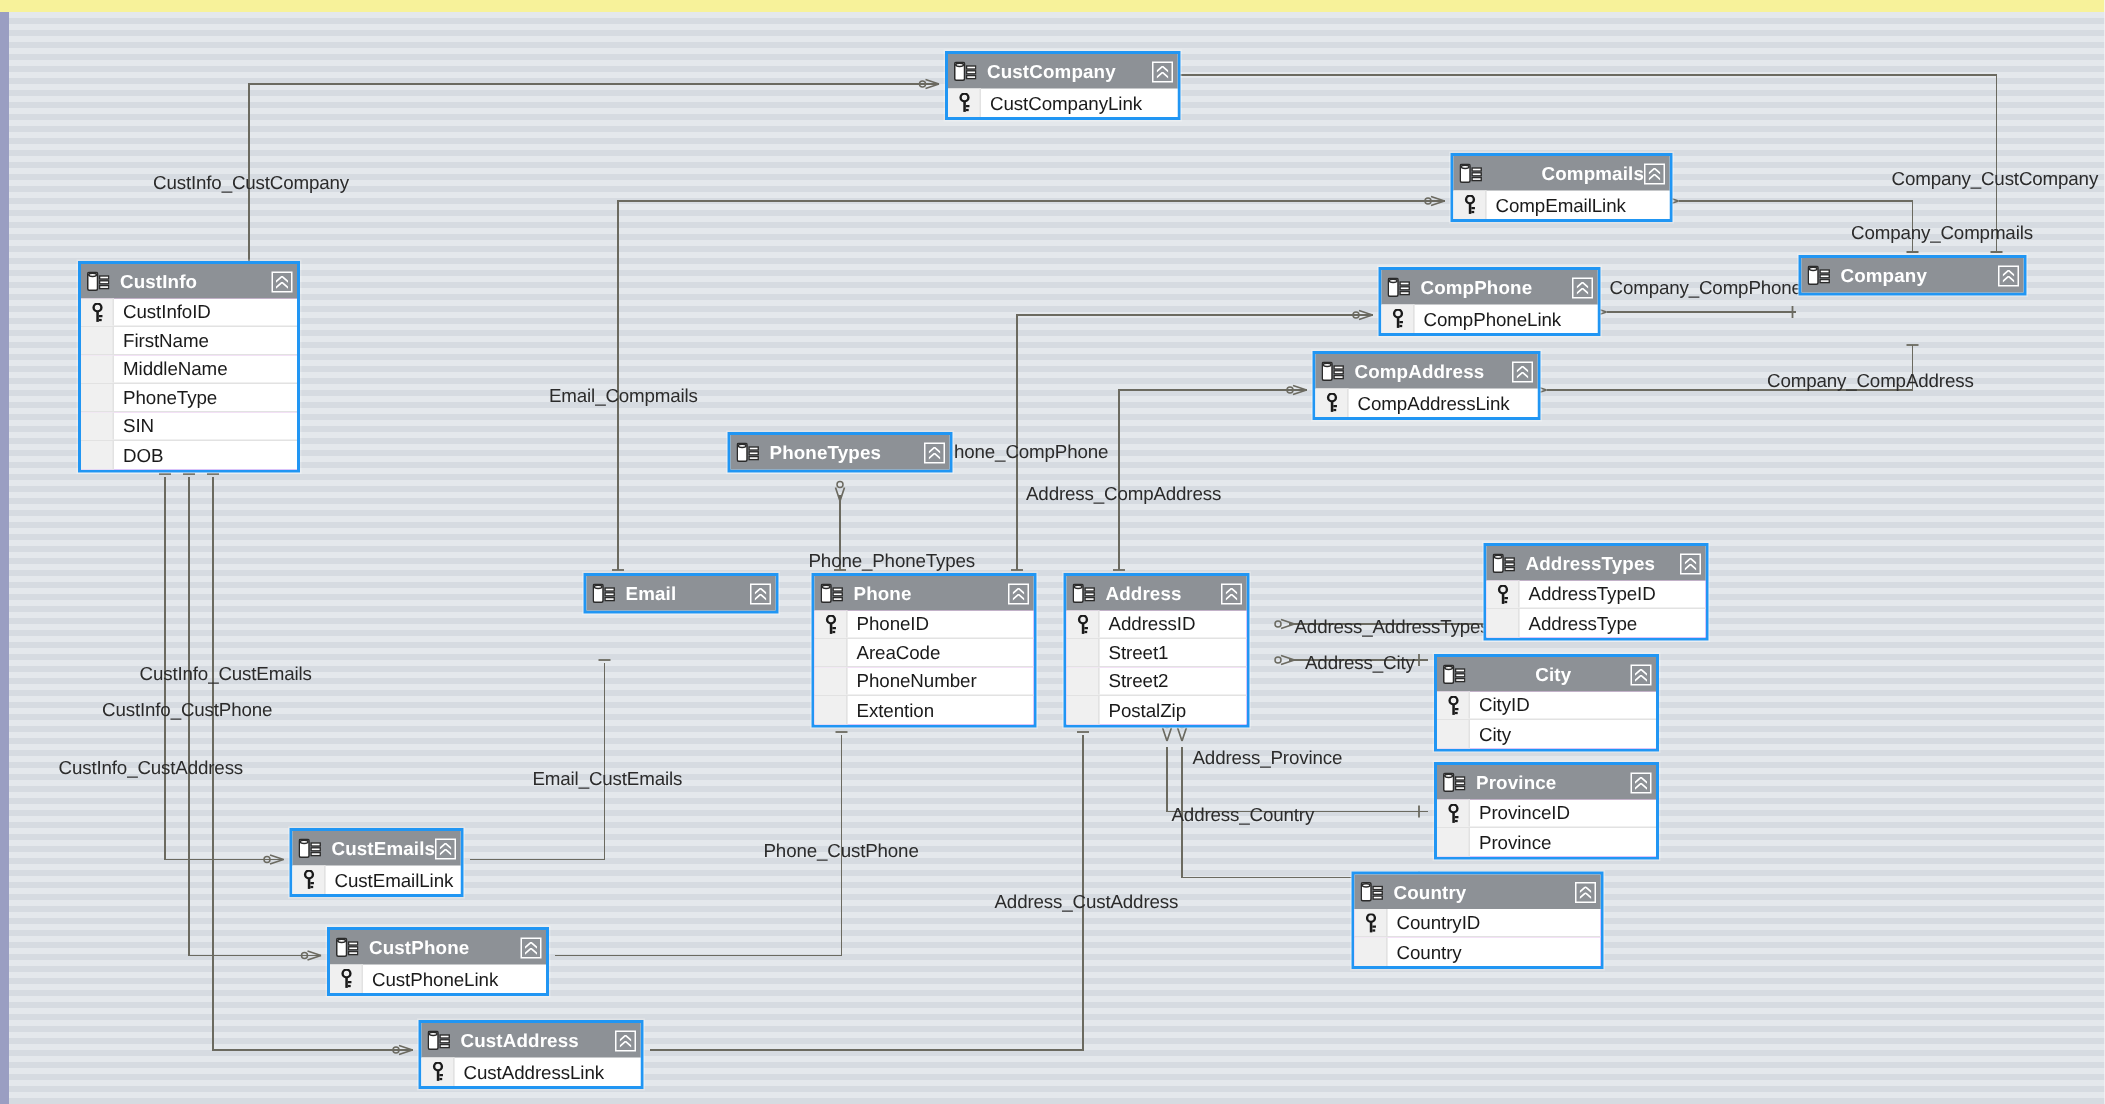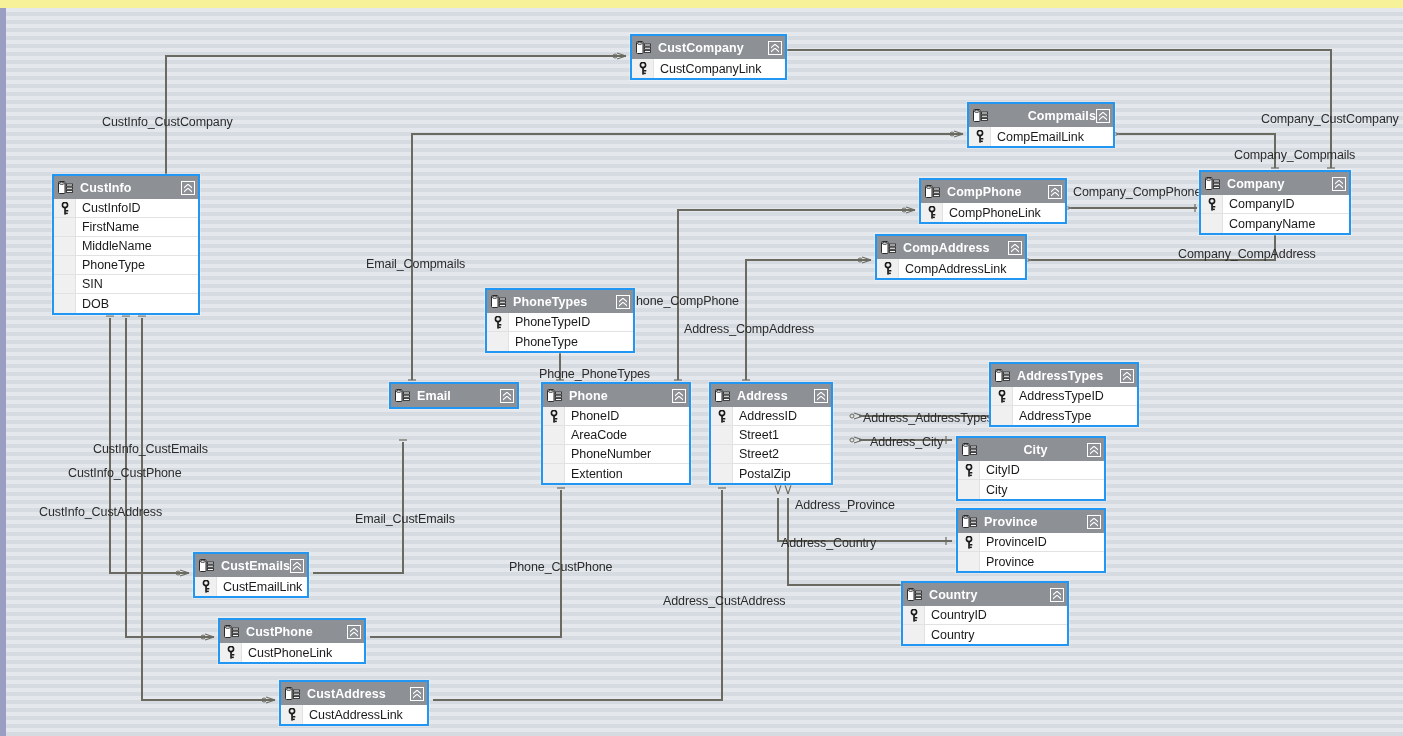--- a/index.html
+++ b/index.html
@@ -495,37 +495,20 @@
             <span class="hicon"><svg viewBox="0 0 15 14" width="15" height="14">
                 <rect x="0.5" y="0.5" width="6.5" height="12" rx="1" fill="#ffffff" stroke="#2b2b2b"></rect>
                 <ellipse cx="3.75" cy="2.2" rx="2.6" ry="1.1" fill="#ffffff" stroke="#2b2b2b"></ellipse>
                 <rect x="8.4" y="3" width="6.1" height="2.0" fill="#ffffff" stroke="#2b2b2b" stroke-width="0.9"></rect>
                 <rect x="8.4" y="6.2" width="6.1" height="2.0" fill="#ffffff" stroke="#2b2b2b" stroke-width="0.9"></rect>
                 <rect x="8.4" y="9.4" width="6.1" height="2.0" fill="#ffffff" stroke="#2b2b2b" stroke-width="0.9"></rect>
               </svg></span>
             <span class="tbl-title">Company</span>
             <span class="collapse-btn"></span>
           </div>
-          <div class="tbl-rows">
-            <div class="row">
-              <div class="gut">
-                <svg class="keyico" viewBox="0 0 10 13">
-                  <circle cx="5" cy="3" r="2.6" fill="none" stroke="#1a1a1a" stroke-width="1.6"></circle>
-                  <rect x="4.2" y="5.4" width="1.7" height="7.2" fill="#1a1a1a"></rect>
-                  <rect x="5.9" y="8.0" width="2.4" height="1.5" fill="#1a1a1a"></rect>
-                  <rect x="5.9" y="10.6" width="1.9" height="1.5" fill="#1a1a1a"></rect>
-                </svg>
-              </div>
-              <div class="fname">CompanyID</div>
-            </div>
-            <div class="row">
-              <div class="gut"></div>
-              <div class="fname">CompanyName</div>
-            </div>
-          </div>
         </div>
         <div class="tbl" style="left: 869px; top: 226px; width: 152px;">
           <div class="tbl-head">
             <span class="hicon"><svg viewBox="0 0 15 14" width="15" height="14">
                 <rect x="0.5" y="0.5" width="6.5" height="12" rx="1" fill="#ffffff" stroke="#2b2b2b"></rect>
                 <ellipse cx="3.75" cy="2.2" rx="2.6" ry="1.1" fill="#ffffff" stroke="#2b2b2b"></ellipse>
                 <rect x="8.4" y="3" width="6.1" height="2.0" fill="#ffffff" stroke="#2b2b2b" stroke-width="0.9"></rect>
                 <rect x="8.4" y="6.2" width="6.1" height="2.0" fill="#ffffff" stroke="#2b2b2b" stroke-width="0.9"></rect>
                 <rect x="8.4" y="9.4" width="6.1" height="2.0" fill="#ffffff" stroke="#2b2b2b" stroke-width="0.9"></rect>
               </svg></span>
@@ -550,37 +533,20 @@
           <div class="tbl-head">
             <span class="hicon"><svg viewBox="0 0 15 14" width="15" height="14">
                 <rect x="0.5" y="0.5" width="6.5" height="12" rx="1" fill="#ffffff" stroke="#2b2b2b"></rect>
                 <ellipse cx="3.75" cy="2.2" rx="2.6" ry="1.1" fill="#ffffff" stroke="#2b2b2b"></ellipse>
                 <rect x="8.4" y="3" width="6.1" height="2.0" fill="#ffffff" stroke="#2b2b2b" stroke-width="0.9"></rect>
                 <rect x="8.4" y="6.2" width="6.1" height="2.0" fill="#ffffff" stroke="#2b2b2b" stroke-width="0.9"></rect>
                 <rect x="8.4" y="9.4" width="6.1" height="2.0" fill="#ffffff" stroke="#2b2b2b" stroke-width="0.9"></rect>
               </svg></span>
             <span class="tbl-title">PhoneTypes</span>
             <span class="collapse-btn"></span>
-          </div>
-          <div class="tbl-rows">
-            <div class="row">
-              <div class="gut">
-                <svg class="keyico" viewBox="0 0 10 13">
-                  <circle cx="5" cy="3" r="2.6" fill="none" stroke="#1a1a1a" stroke-width="1.6"></circle>
-                  <rect x="4.2" y="5.4" width="1.7" height="7.2" fill="#1a1a1a"></rect>
-                  <rect x="5.9" y="8.0" width="2.4" height="1.5" fill="#1a1a1a"></rect>
-                  <rect x="5.9" y="10.6" width="1.9" height="1.5" fill="#1a1a1a"></rect>
-                </svg>
-              </div>
-              <div class="fname">PhoneTypeID</div>
-            </div>
-            <div class="row">
-              <div class="gut"></div>
-              <div class="fname">PhoneType</div>
-            </div>
           </div>
         </div>
         <div class="tbl" style="left: 983px; top: 354px; width: 150px;">
           <div class="tbl-head">
             <span class="hicon"><svg viewBox="0 0 15 14" width="15" height="14">
                 <rect x="0.5" y="0.5" width="6.5" height="12" rx="1" fill="#ffffff" stroke="#2b2b2b"></rect>
                 <ellipse cx="3.75" cy="2.2" rx="2.6" ry="1.1" fill="#ffffff" stroke="#2b2b2b"></ellipse>
                 <rect x="8.4" y="3" width="6.1" height="2.0" fill="#ffffff" stroke="#2b2b2b" stroke-width="0.9"></rect>
                 <rect x="8.4" y="6.2" width="6.1" height="2.0" fill="#ffffff" stroke="#2b2b2b" stroke-width="0.9"></rect>
                 <rect x="8.4" y="9.4" width="6.1" height="2.0" fill="#ffffff" stroke="#2b2b2b" stroke-width="0.9"></rect>

